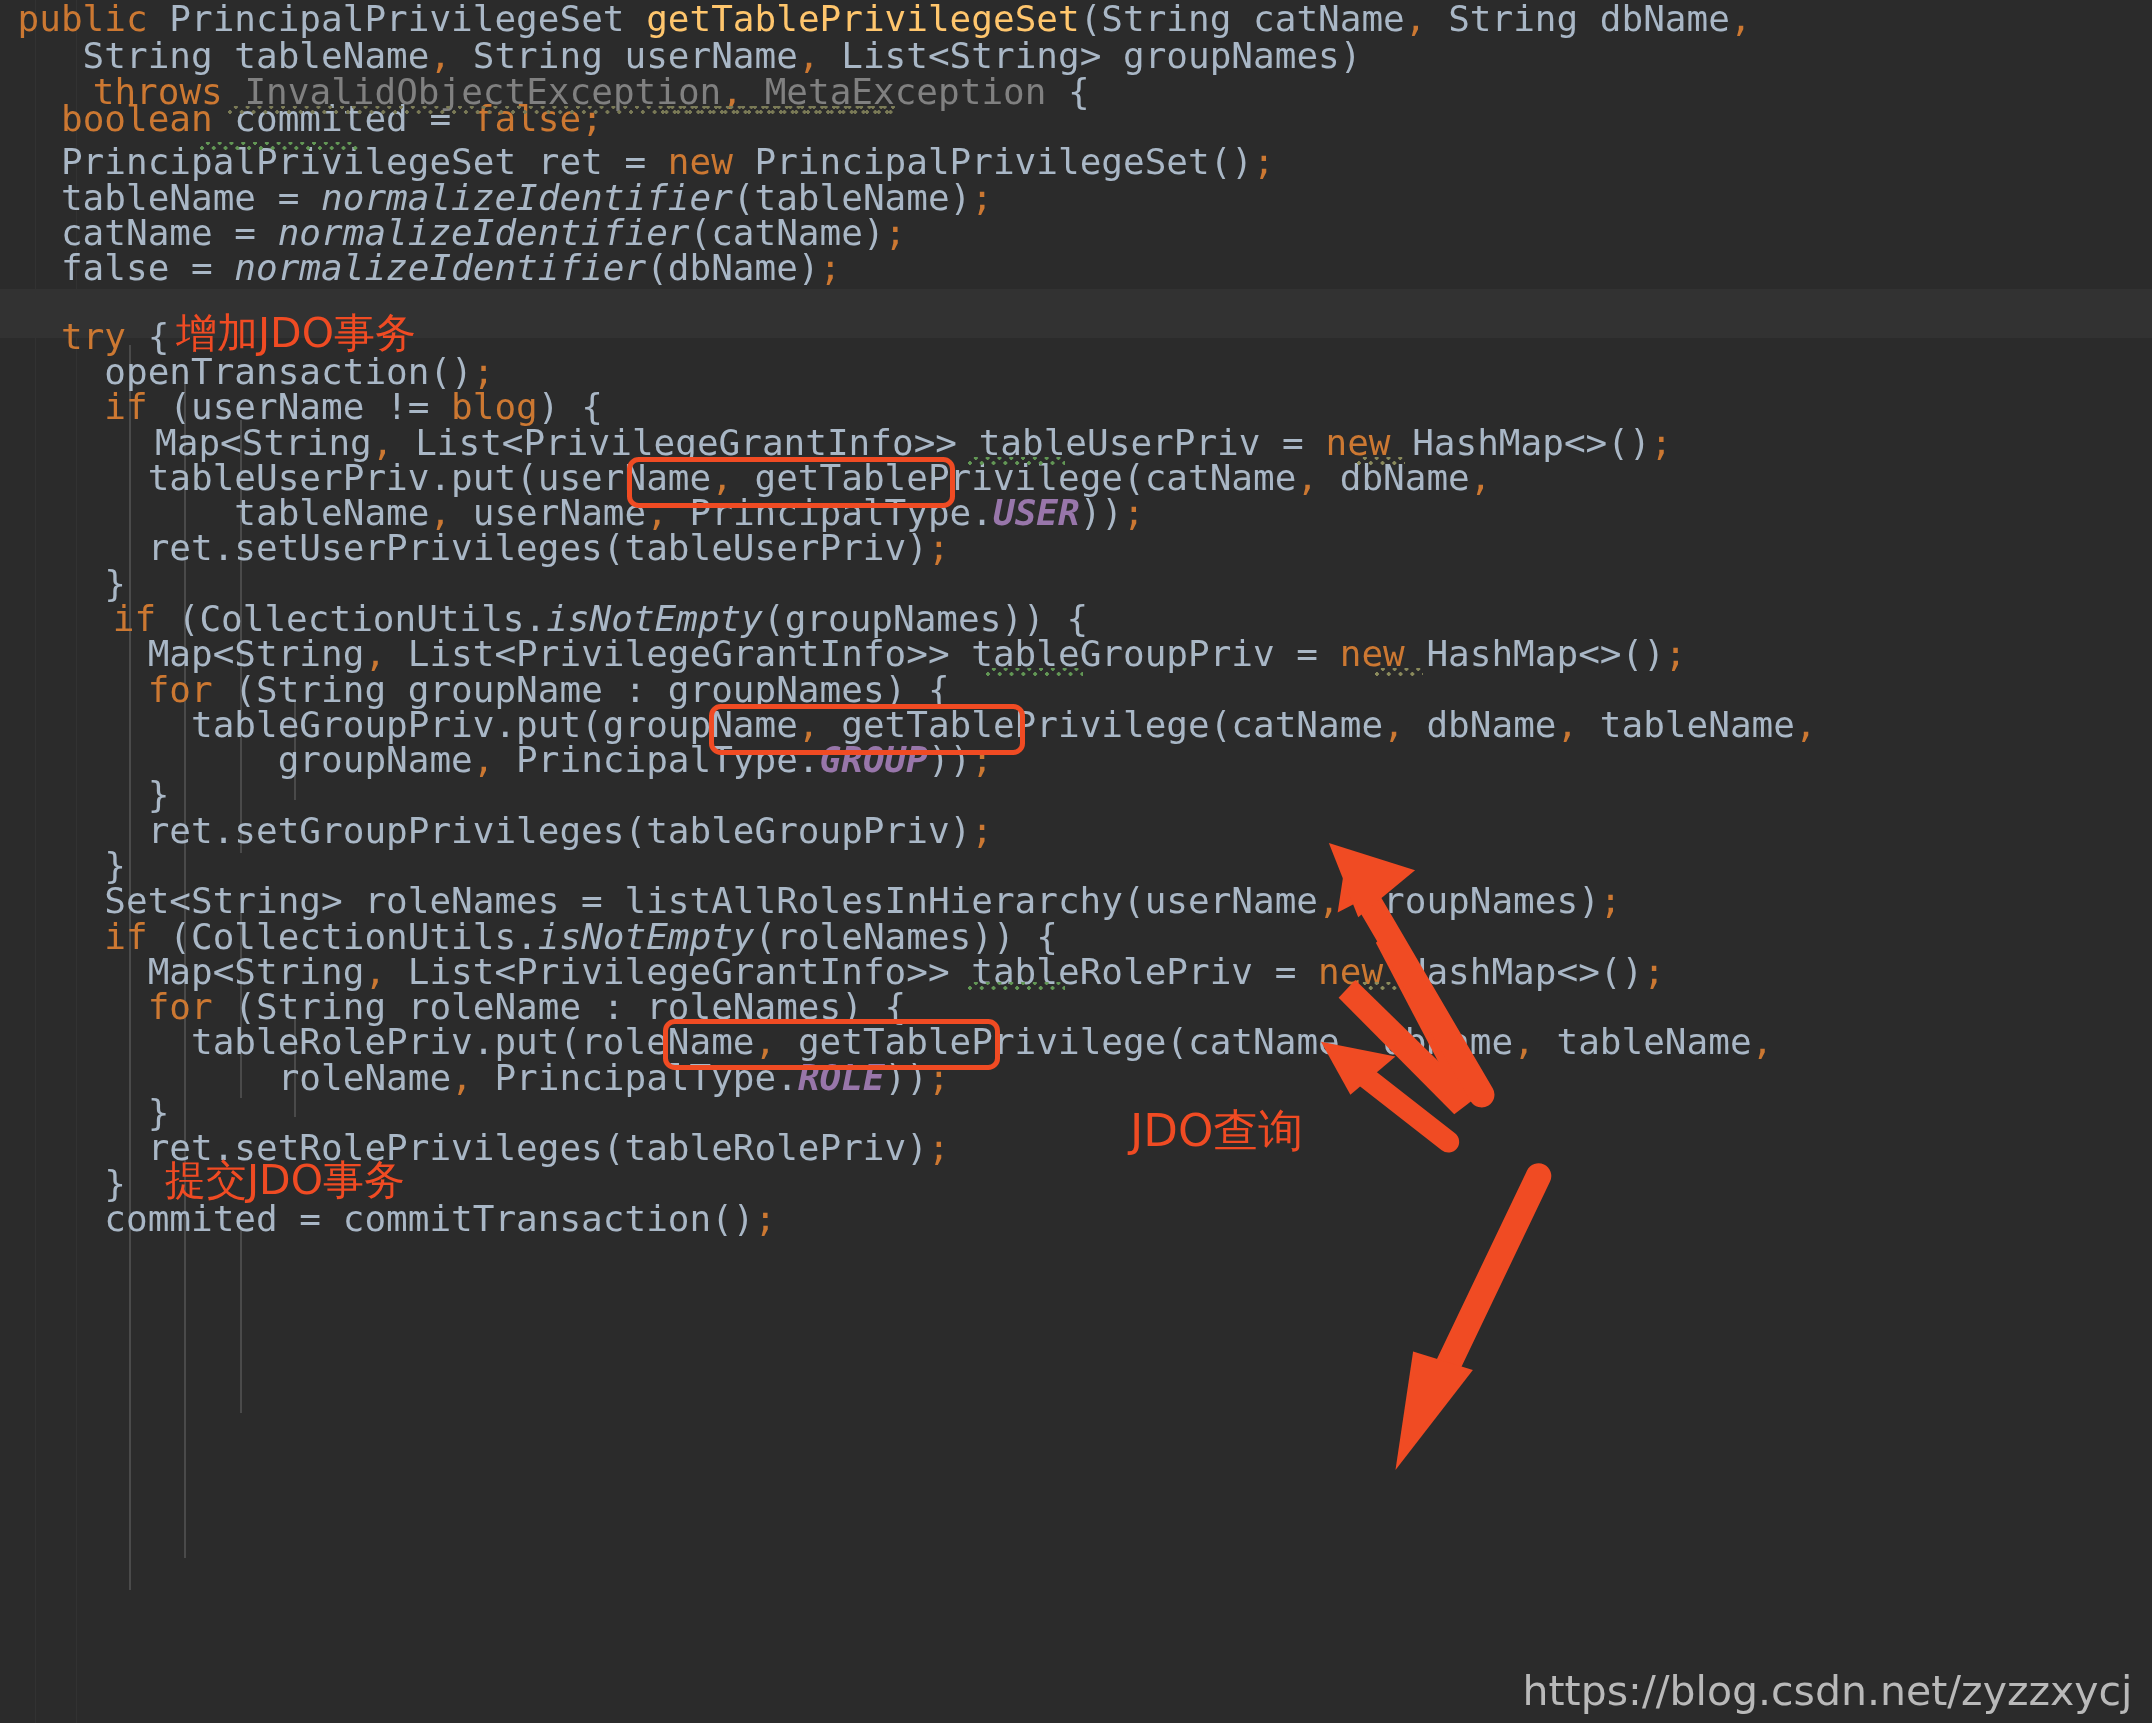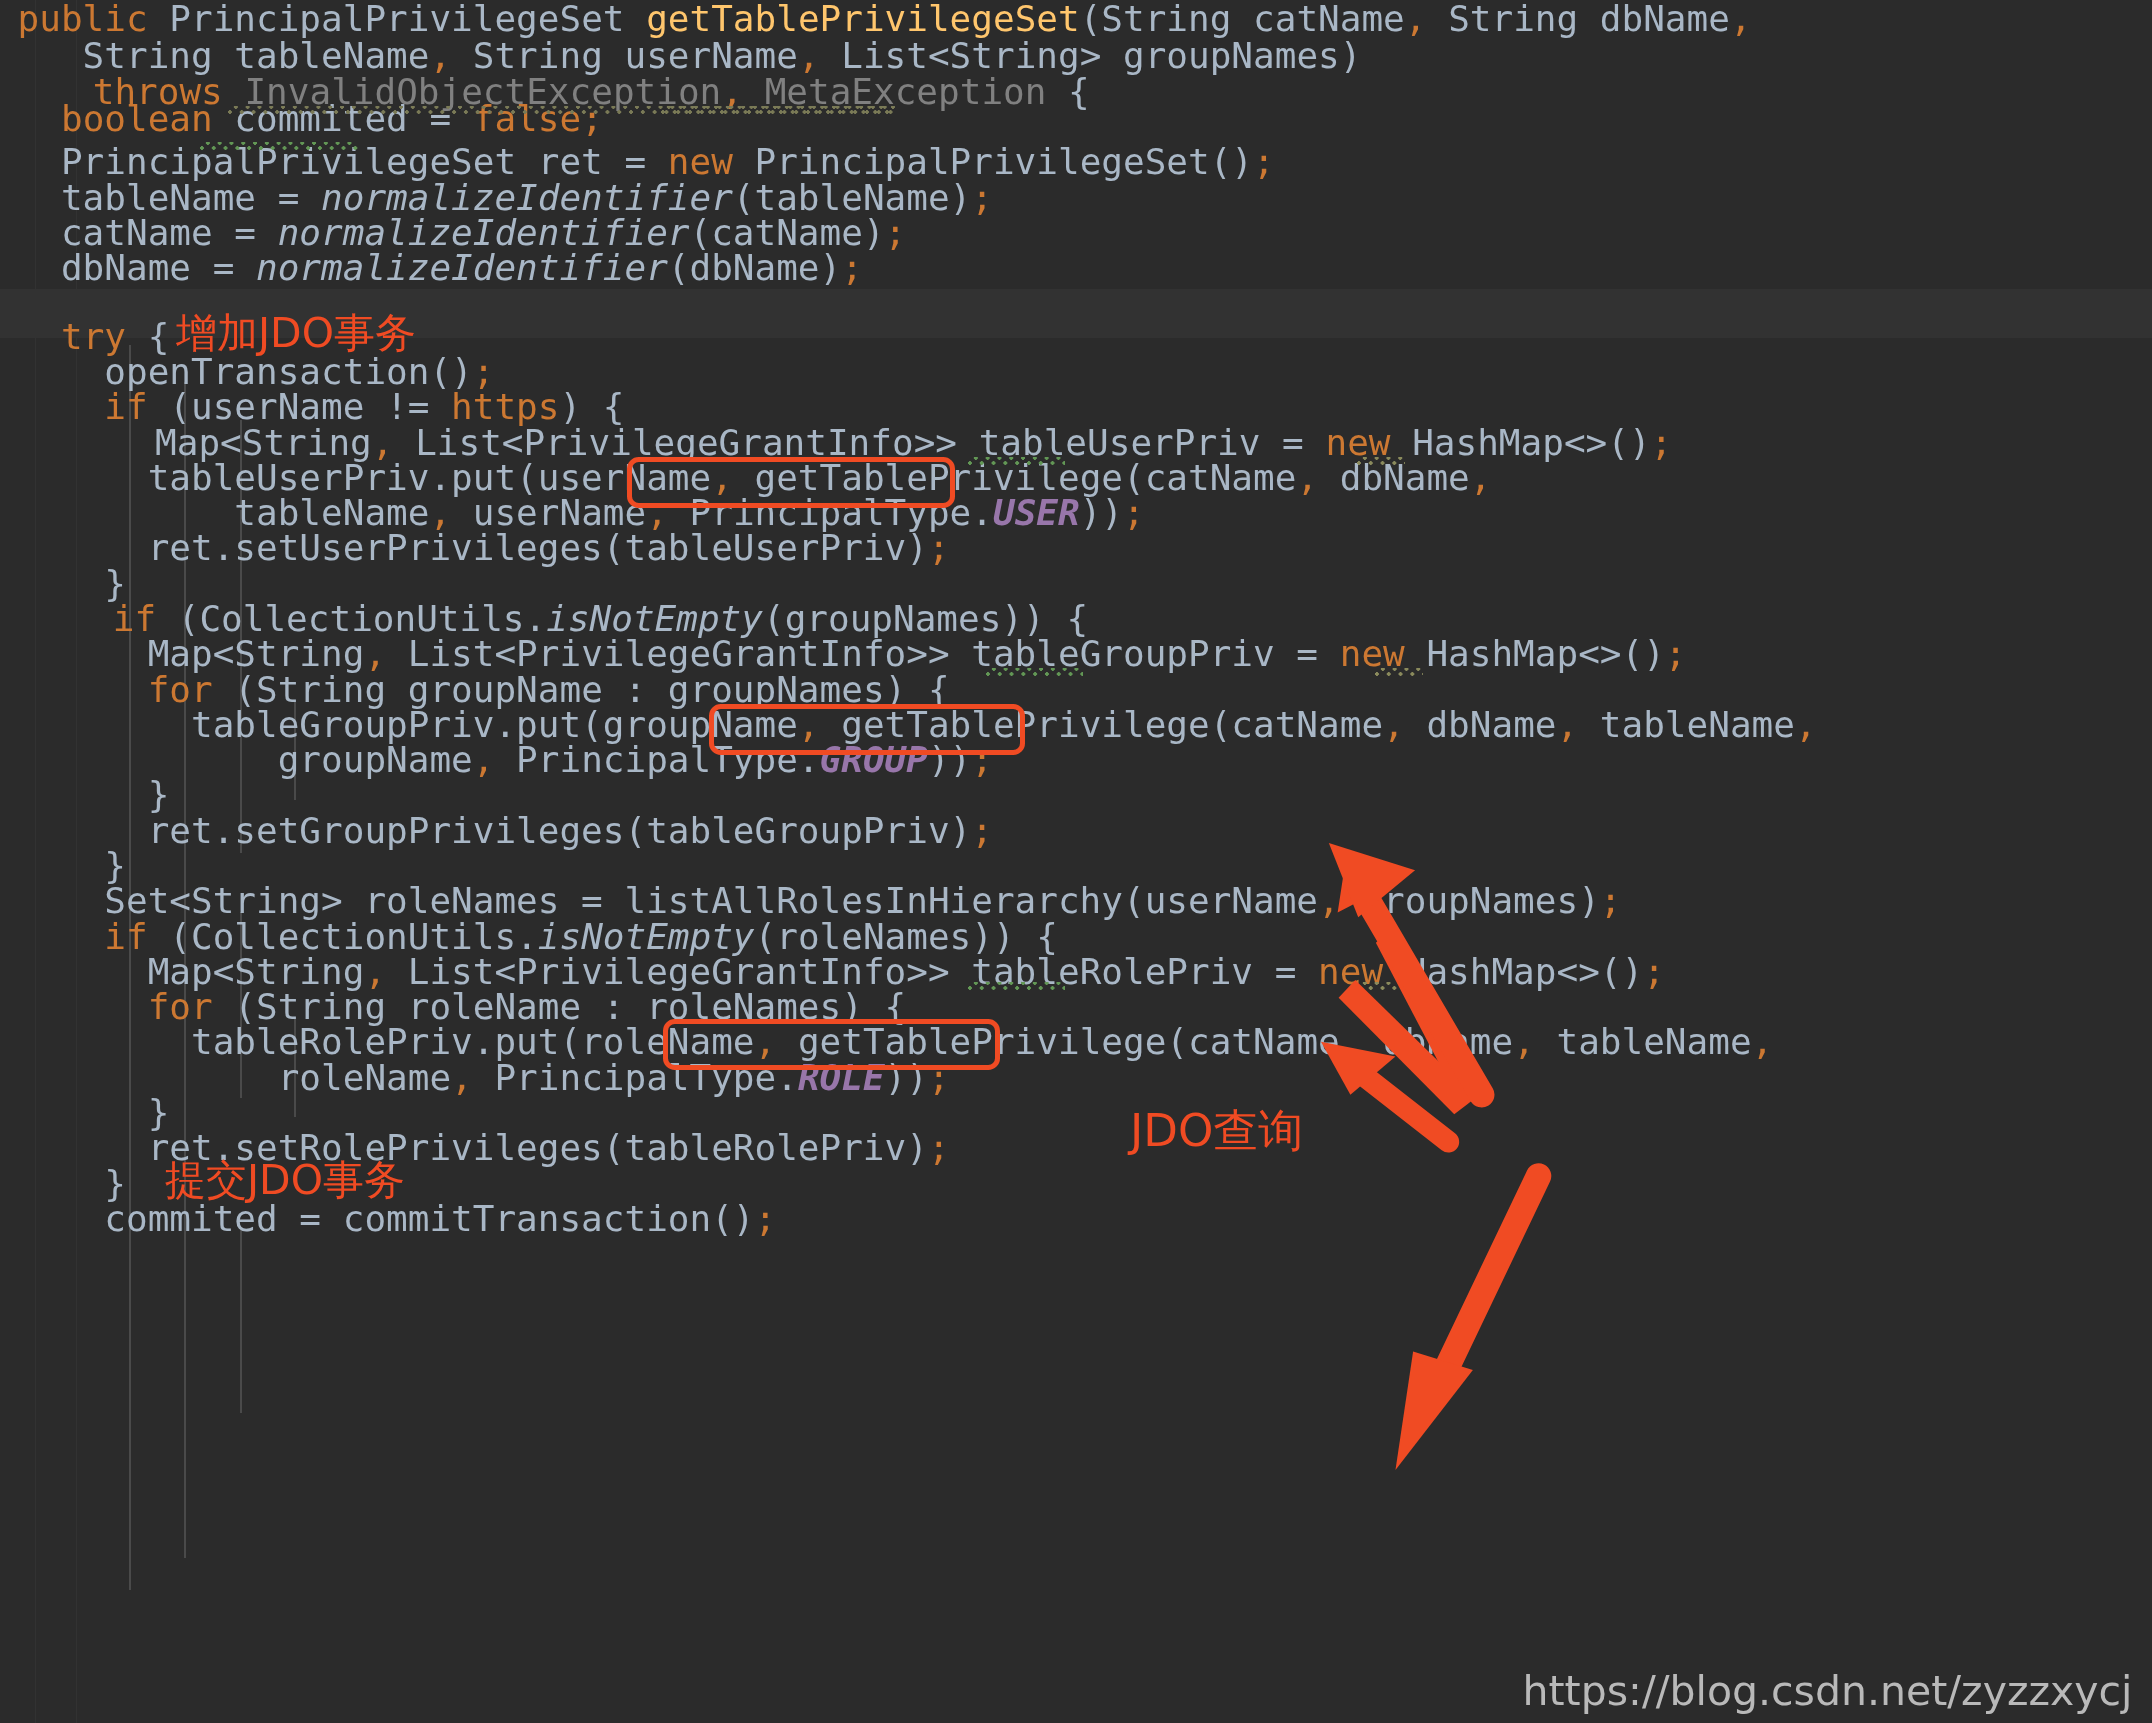--- a/index.html
+++ b/index.html
@@ -158,27 +158,27 @@
     <div class="code-line" style="top:67px; padding-left:6px"><span class="plain">    </span><span class="kw">throws</span> <span class="dim">InvalidObjectException</span><span class="punc">,</span> <span class="dim">MetaException</span> <span class="plain">{</span></div>
 
     <div class="code-line" style="top:94px; padding-left:17.6px"><span class="plain">  </span><span class="kw">boolean</span><span class="plain"> commited = </span><span class="kw">false</span><span class="punc">;</span></div>
 
     <div class="code-line" style="top:137px; padding-left:17.6px"><span class="plain">  PrincipalPrivilegeSet ret = </span><span class="kw">new</span><span class="plain"> PrincipalPrivilegeSet()</span><span class="punc">;</span></div>
 
     <div class="code-line" style="top:173px; padding-left:17.6px"><span class="plain">  tableName = </span><span class="ital">normalizeIdentifier</span><span class="plain">(tableName)</span><span class="punc">;</span></div>
 
     <div class="code-line" style="top:208px; padding-left:17.6px"><span class="plain">  catName = </span><span class="ital">normalizeIdentifier</span><span class="plain">(catName)</span><span class="punc">;</span></div>
 
-    <div class="code-line" style="top:243px; padding-left:17.6px"><span class="plain">  dbName = </span><span class="ital">normalizeIdentifier</span><span class="plain">(dbName)</span><span class="punc">;</span></div>
+    <div class="code-line" style="top:243px; padding-left:17.6px"><span class="plain">  false = </span><span class="ital">normalizeIdentifier</span><span class="plain">(dbName)</span><span class="punc">;</span></div>
 
     <div class="code-line" style="top:312px; padding-left:17.6px"><span class="plain">  </span><span class="kw">try</span><span class="plain"> {</span></div>
 
     <div class="code-line" style="top:347px; padding-left:17.6px"><span class="plain">    openTransaction()</span><span class="punc">;</span></div>
 
-    <div class="code-line" style="top:382px; padding-left:17.6px"><span class="plain">    </span><span class="kw">if</span><span class="plain"> (userName != </span><span class="kw">https</span><span class="plain">) {</span></div>
+    <div class="code-line" style="top:382px; padding-left:17.6px"><span class="plain">    </span><span class="kw">if</span><span class="plain"> (userName != </span><span class="kw">blog</span><span class="plain">) {</span></div>
 
     <div class="code-line" style="top:418px; padding-left:25px"><span class="plain">      Map&lt;String</span><span class="punc">,</span><span class="plain"> List&lt;PrivilegeGrantInfo&gt;&gt; tableUserPriv = </span><span class="kw">new</span><span class="plain"> HashMap&lt;&gt;()</span><span class="punc">;</span></div>
 
     <div class="code-line" style="top:453px; padding-left:17.6px"><span class="plain">      tableUserPriv.put(userName</span><span class="punc">,</span><span class="plain"> getTablePrivilege(catName</span><span class="punc">,</span><span class="plain"> dbName</span><span class="punc">,</span></div>
 
     <div class="code-line" style="top:488px; padding-left:17.6px"><span class="plain">          tableName</span><span class="punc">,</span><span class="plain"> userName</span><span class="punc">,</span><span class="plain"> PrincipalType.</span><span class="sconst">USER</span><span class="plain">))</span><span class="punc">;</span></div>
 
     <div class="code-line" style="top:523px; padding-left:17.6px"><span class="plain">      ret.setUserPrivileges(tableUserPriv)</span><span class="punc">;</span></div>
 
     <div class="code-line" style="top:559px; padding-left:17.6px"><span class="plain">    }</span></div>

